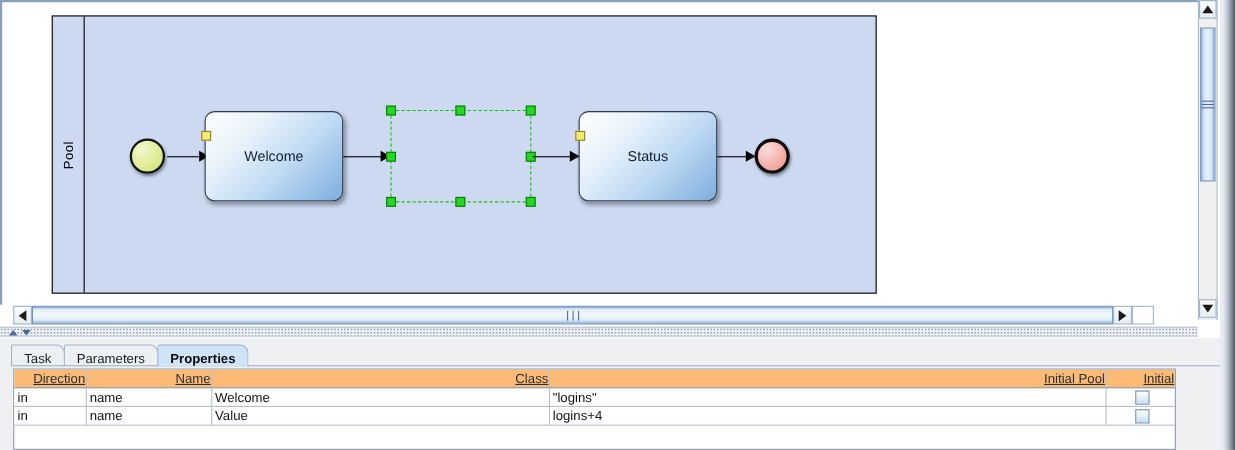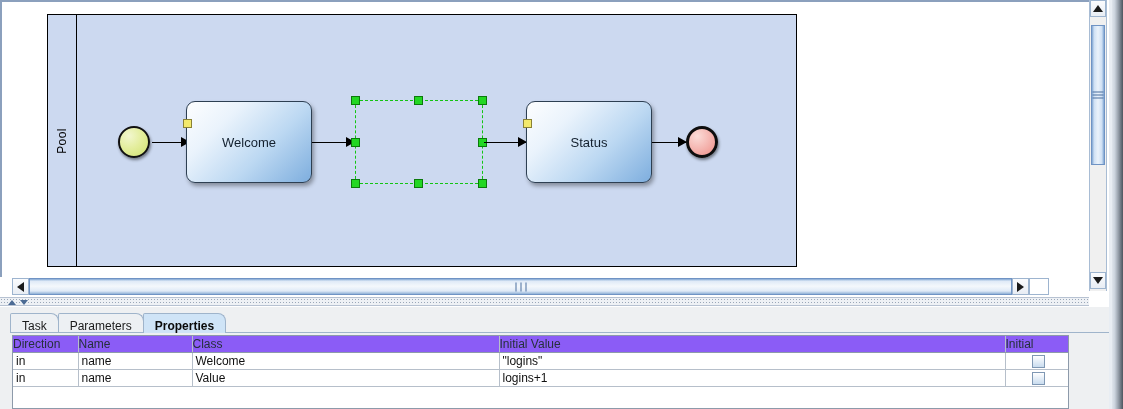--- a/index.html
+++ b/index.html
@@ -270,27 +270,28 @@
   }
   table.grid {
     width: 100%;
     border-collapse: collapse;
     table-layout: fixed;
     font-size: 12px;
     color: #111;
   }
   table.grid th {
     height: 16px;
-    background: #8b5cf6;
+    background: #fdba74;
     border-right: 1px solid #b6bfca;
     border-bottom: 1px solid #8d9aaa;
     font-weight: normal;
     color: #26303c;
-    text-align: left;
+    text-align: right;
     padding: 0;
+    text-decoration: underline;
   }
   table.grid td {
     height: 16px;
     border-right: 1px solid #b6bfca;
     border-bottom: 1px solid #b6bfca;
     padding: 0 0 0 3px;
     background: #ffffff;
     white-space: nowrap;
     overflow: hidden;
   }
@@ -431,39 +432,39 @@
             <col style="width:114px">
             <col style="width:307px">
           <col style="width:506px">
             <col style="width:63px">
         </colgroup>
         <thead>
           <tr>
             <th>Direction</th>
             <th>Name</th>
             <th>Class</th>
-            <th>Initial Value</th>
+            <th>Initial Pool</th>
             <th>Initial</th>
           </tr>
         </thead>
         <tbody>
           <tr>
             <td>in</td>
             <td>name</td>
             <td>Welcome</td>
             <td>"logins"</td>
             <td class="center">
               <span class="chk"></span>
             </td>
           </tr>
           <tr>
             <td>in</td>
             <td>name</td>
             <td>Value</td>
-            <td>logins+1</td>
+            <td>logins+4</td>
             <td class="center">
               <span class="chk"></span>
             </td>
           </tr>
         </tbody>
       </table>
     </div>
 
   </div>
 

